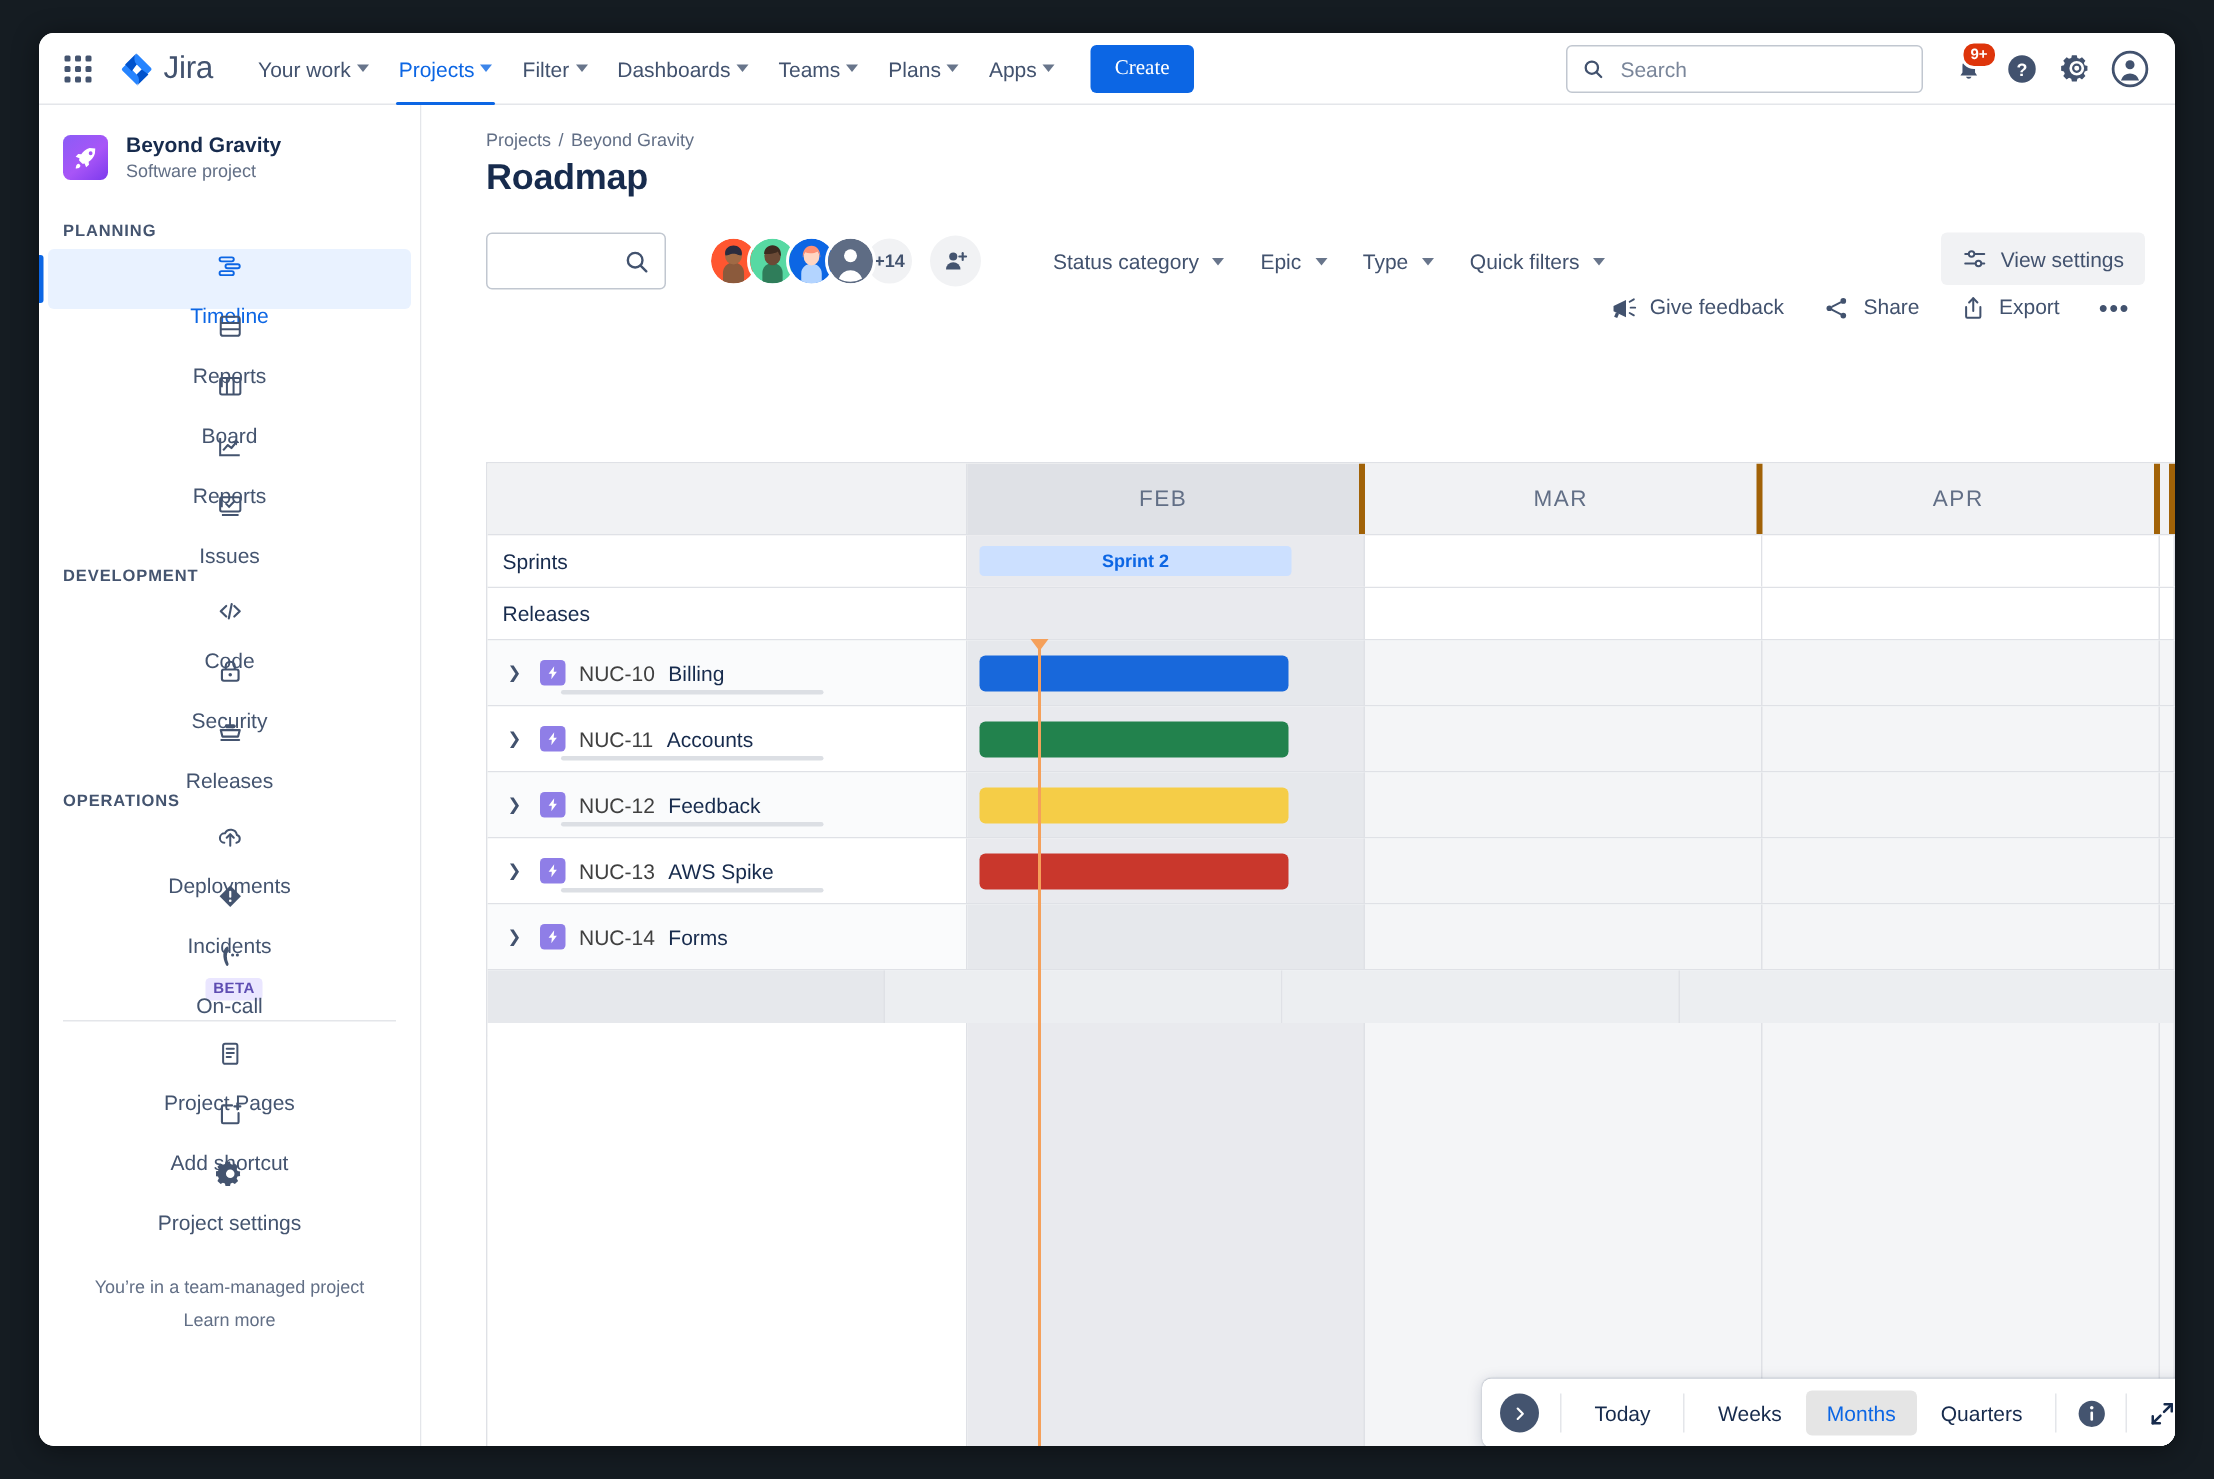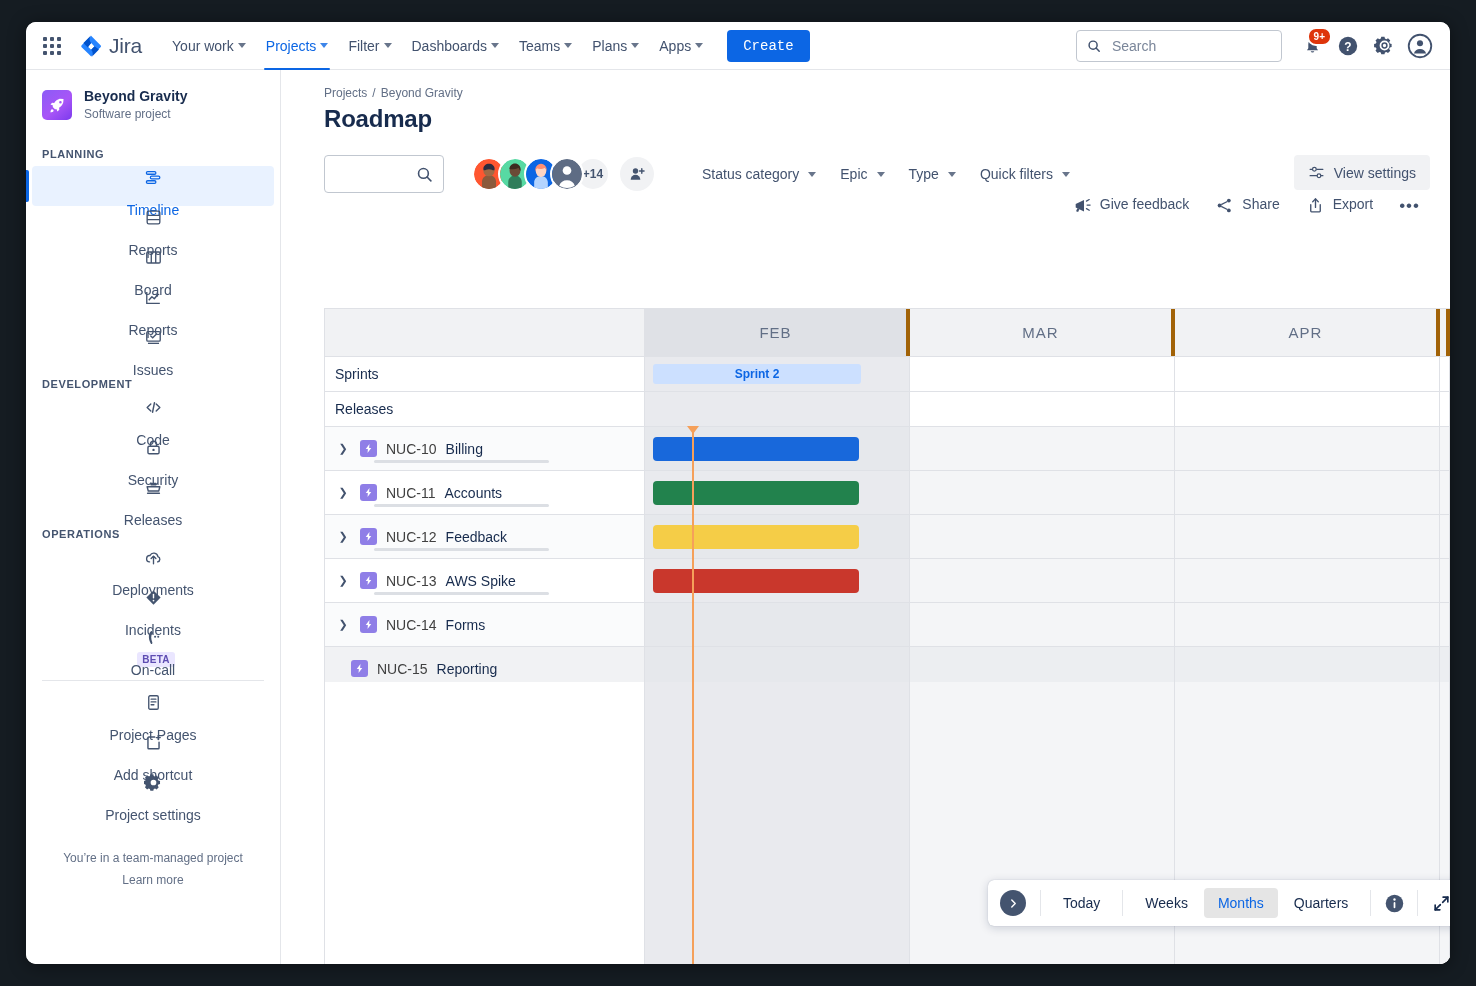--- a/index.html
+++ b/index.html
@@ -55,26 +55,26 @@
   .navitem.active::after {
     content: ""; position: absolute; left: 8px; right: 8px; bottom: 0;
     height: 2px; background: #0c66e4; border-radius: 2px;
   }
   .caret { width: 0; height: 0; border-left: 4px solid transparent; border-right: 4px solid transparent; border-top: 5px solid currentColor; opacity:.8;}
   .createbtn {
     margin-left: 14px;
     background: #0c66e4; color: #fff;
     font-size: 14px; font-weight: 500;
     padding: 8px 16px; border-radius: 4px; border: none;
-    cursor: pointer; font-family: Liberation Mono, monospace;
+    cursor: pointer; font-family: Liberation Serif, serif;
   }
   .nav-right { margin-left: auto; display: flex; align-items: center; gap: 4px; }
   .searchbox {
     display: flex; align-items: center; gap: 9px;
-    width: 206px; height: 32px;
+    width: 238px; height: 32px;
     border: 1px solid #c1c7d0; border-radius: 4px;
     padding: 0 10px; background: #fff; cursor: text;
     margin-right: 10px;
   }
   .searchbox input {
     border: none; outline: none; font-size: 14px;
     color: #42526e; background: transparent; width: 100%;
     font-family: inherit;
   }
   .searchbox input::placeholder { color: #7a869a; }
@@ -816,50 +816,41 @@
           </div>
           <div class="er">
             <div class="gridcell current"></div>
             <div class="gridcell"></div>
             <div class="gridcell"></div>
             <div class="gridcell" style="flex:1 1 auto;"></div>
           </div>
         </div>
 
         <div class="epic-row hovered">
-          <div class="el" style="padding-left:26px;">
-            <span class="epic-icon">
-                <svg width="11" height="11" viewBox="0 0 16 16">
-                  <path d="M9.4 1.6 4 8.9h3.1L6.6 14.4 12 7.1H8.9z" fill="#fff"></path>
-                </svg>
-              </span>
-            <span class="epic-key">NUC-15</span>
-            <span class="epic-sum">Reporting</span>
-          </div>
           <div class="er">
             <div class="gridcell current"></div>
             <div class="gridcell"></div>
             <div class="gridcell"></div>
             <div class="gridcell" style="flex:1 1 auto;"></div>
           </div>
         </div>
 
         <div class="tl-filler-left"></div>
         <div class="tl-filler">
           <div class="gridcell current"></div>
           <div class="gridcell"></div>
           <div class="gridcell"></div>
           <div class="gridcell" style="flex:1 1 auto;"></div>
         </div>
 
         <div class="today-arrow" style="left:362px;top:117px;"></div>
         <div class="today-line" style="left:367px;top:123px;"></div>
       </div>
 
-      <div class="zoombar" style="left:707px;top:810px;">
+      <div class="zoombar" style="left:707px;top:849px;">
         <div class="zb-round">
           <svg width="11" height="11" viewBox="0 0 16 16">
               <polyline points="5.5,3 10.5,8 5.5,13" fill="none" stroke="#fff" stroke-width="2.1" stroke-linecap="round" stroke-linejoin="round"></polyline>
             </svg>
         </div>
         <div class="zb-div"></div>
         <div class="zb-btn">Today</div>
         <div class="zb-div"></div>
         <div class="zb-btn">Weeks</div>
         <div class="zb-btn active">Months</div>

